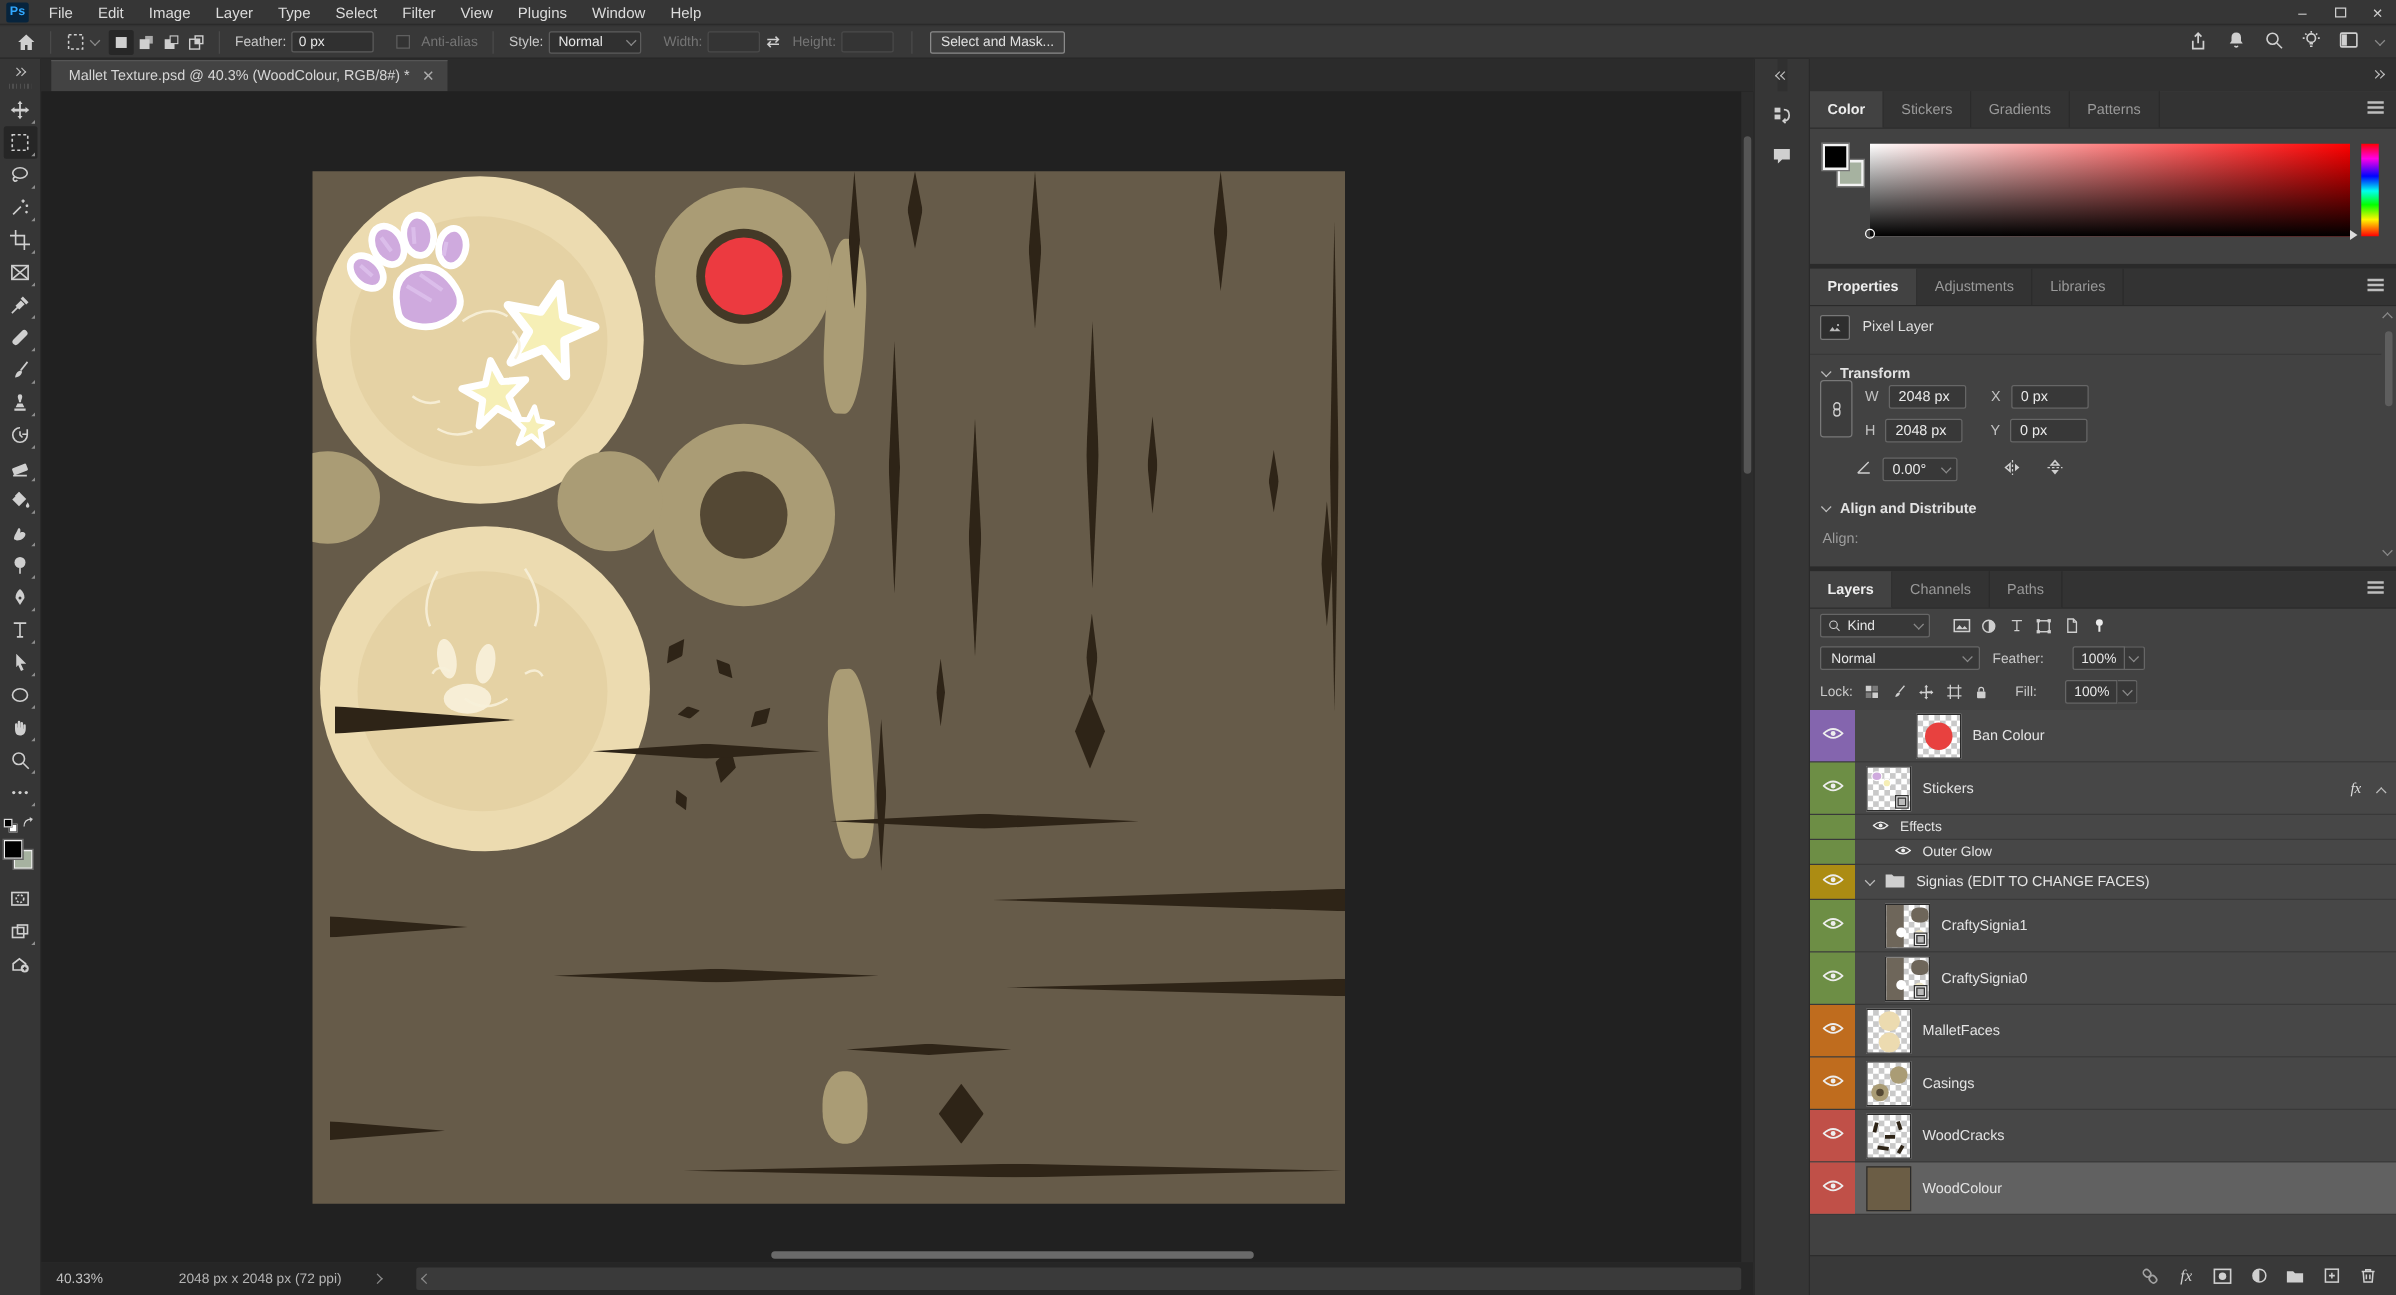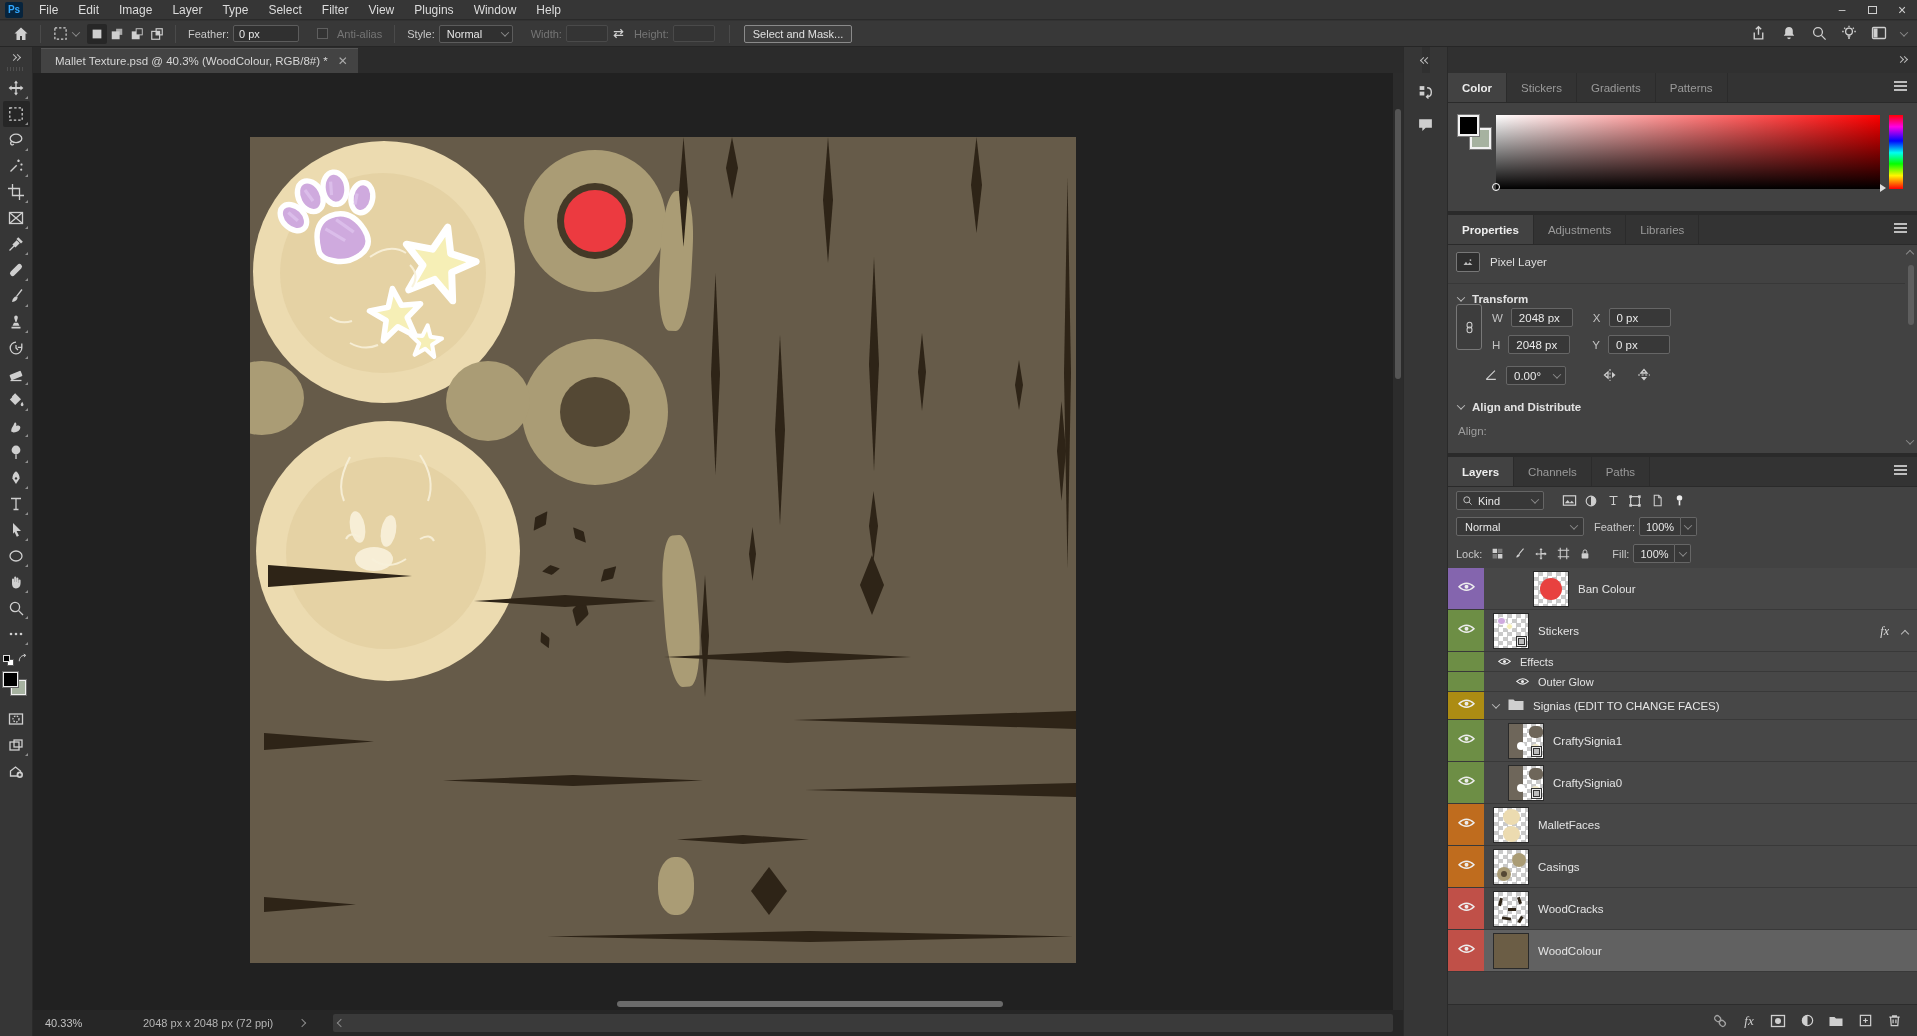--- a/index.html
+++ b/index.html
@@ -105,21 +105,21 @@
   .angle-dd{width:60px;height:19px;background:#383838;border:1px solid #666;border-radius:2px;display:flex;align-items:center;justify-content:space-between;padding:0 5px 0 7px;color:#eaeaea;}
   #props-scroll{position:absolute;right:2px;top:6px;width:8px;bottom:6px;}
   #props-thumb{position:absolute;top:14px;left:1px;width:6px;height:60px;background:#5e5e5e;border-radius:3px;}
   .align-label{position:absolute;color:#9d9d9d;}
   
   #layers-controls{height:81px;background:#424242;font-size:11px;position:relative;}
   .lc-row{position:absolute;left:0;right:0;display:flex;align-items:center;}
   #kind-box{width:88px;height:19px;background:#383838;border:1px solid #666;border-radius:2px;display:flex;align-items:center;gap:5px;padding:0 5px;margin-left:8px;color:#e6e6e6;}
   .f-ico{width:22px;height:19px;display:flex;align-items:center;justify-content:center;}
   #blend-dd{width:128px;height:19px;margin-left:8px;background:#383838;border:1px solid #666;border-radius:2px;display:flex;align-items:center;justify-content:space-between;padding:0 6px 0 8px;color:#e8e8e8;}
-  .pct-box{width:42px;height:19px;background:#383838;border:1px solid #666;border-radius:2px 0 0 2px;display:flex;align-items:center;padding:0 6px;color:#e8e8e8;}
+  .pct-box{width:42px;height:19px;background:#383838;border:1px solid #666;border-radius:2px 0 0 2px;display:flex;align-items:center;padding:0 6px;color:#e8e8e8;margin-left:19px;}
   .pct-chev{width:16px;height:19px;background:#383838;border:1px solid #666;border-left:none;border-radius:0 2px 2px 0;display:flex;align-items:center;justify-content:center;}
   #layers-list{flex:1;background:#414141;overflow:hidden;display:flex;flex-direction:column;}
   .lrow{display:flex;align-items:stretch;border-bottom:1px solid #393939;background:#474747;position:relative;}
   .lrow.selected{background:#616161;}
   .lstrip{width:36px;display:flex;align-items:center;justify-content:center;flex:none;}
   .lcontent{display:flex;align-items:center;gap:9px;padding-left:9px;flex:1;font-size:11.5px;color:#e4e4e4;}
   .thumb{width:36px;height:36px;flex:none;position:relative;border:1px solid #2a2a2a;background:#fff;overflow:hidden;}
   .thumb.checker{background-image:conic-gradient(#c9c9c9 25%,#fff 0 50%,#c9c9c9 0 75%,#fff 0);background-size:9px 9px;}
   .badge{position:absolute;right:1px;bottom:1px;width:11px;height:11px;background:#ececec;border:1px solid #333;display:flex;align-items:center;justify-content:center;}
   .badge::before{content:"";width:5px;height:5px;border:1px solid #333;background:#bbb;}

